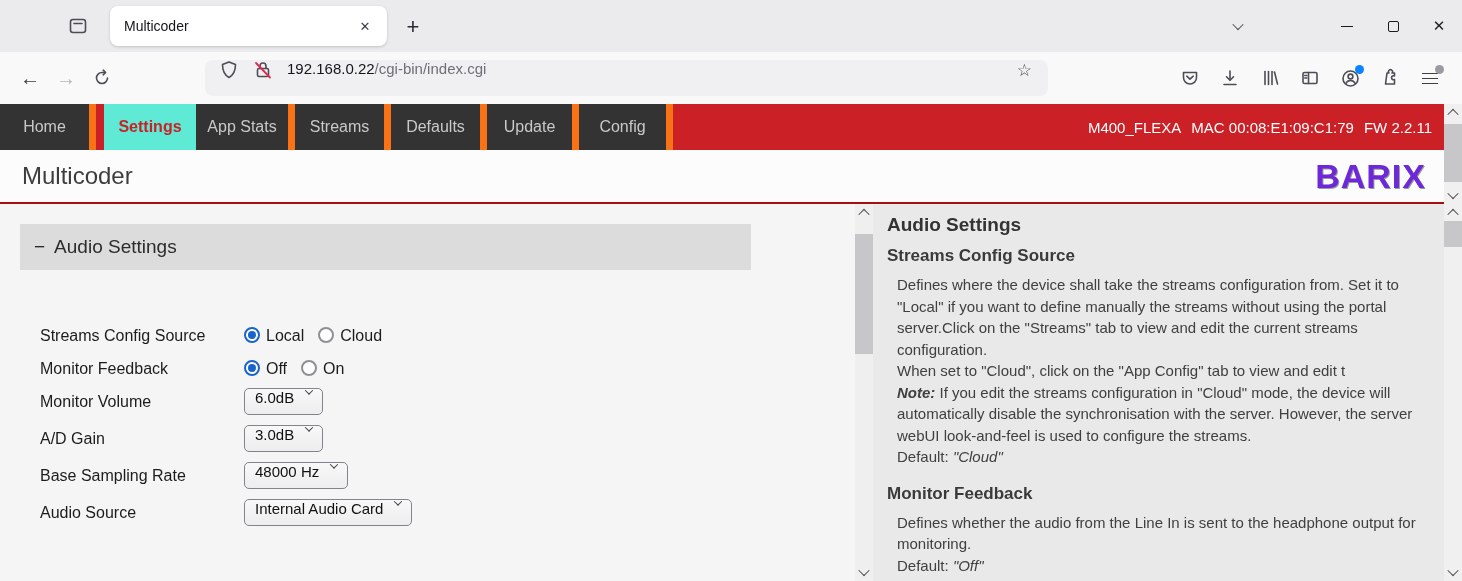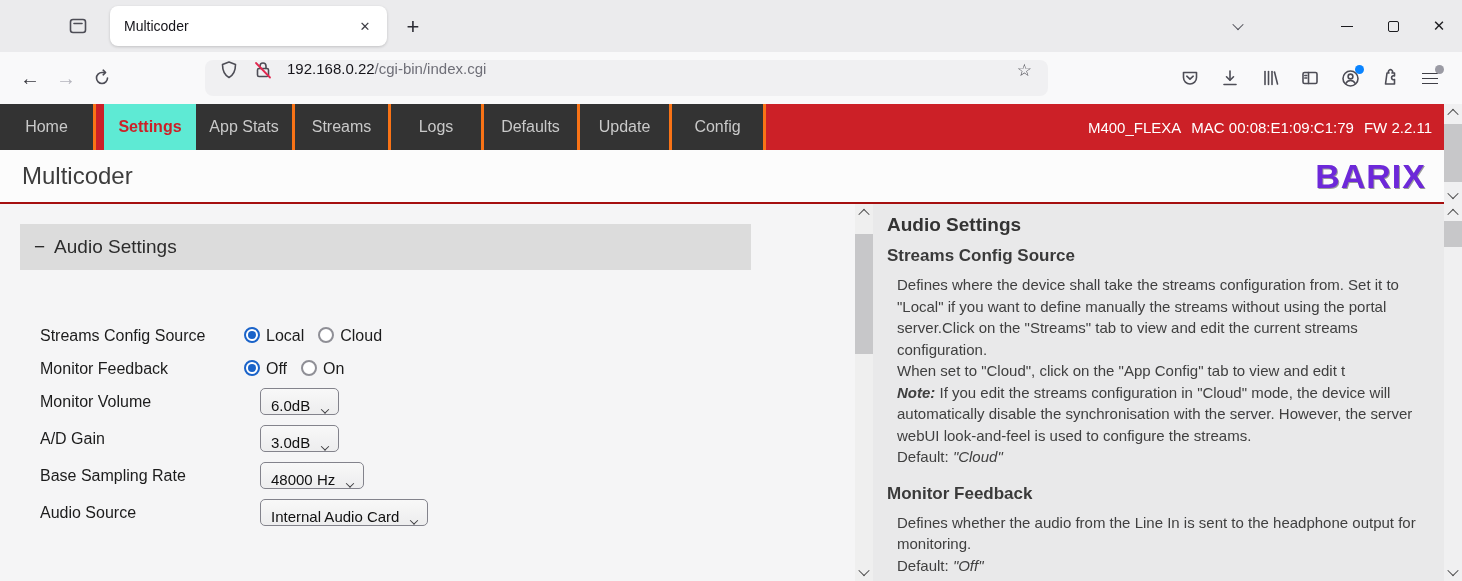--- a/index.html
+++ b/index.html
@@ -45,48 +45,48 @@
   
   .chev { display:inline-block; width:8px; height:8px; border-left:1.7px solid #4d4d56; border-bottom:1.7px solid #4d4d56; }
   .chev.down { transform:rotate(-45deg) translate(1px,-1px); }
   .chev.up { transform:rotate(135deg) translate(1px,-1px); }
   .chev.small { width:6px; height:6px; border-width:1.5px; border-color:#3c3c40; }
 
   
   .main-col { width:1444px; }
   .sitenav { height:46px; display:flex; background:#333; }
   .sitetab { background:#333; color:#c9c9c9; font-size:16px; display:flex; align-items:center; justify-content:center;
-             border-right:3px solid #f97316; white-space:nowrap; }
+             border-right:7px solid #f97316; white-space:nowrap; }
   .sitetab.active { background:#5eead4; color:#cc2027; font-weight:bold; border-right:none; }
   .redstrip { width:8px; background:#cc2027; }
   .devicebar { flex:1; background:#cc2027; display:flex; align-items:center; justify-content:flex-end; gap:10px;
                color:#fff; font-size:15px; padding-right:12px; white-space:nowrap; }
 
   .pageheader { height:54px; background:#fcfcfc; border-bottom:2px solid #a50f0f; display:flex; align-items:center; justify-content:space-between; padding:0 18px 0 22px; }
   .pagetitle { font-size:24px; color:#3d3d3d; }
   .barix { font-size:34px; font-weight:700; letter-spacing:1px; color:#6d28d9; text-shadow:1px 1px 0 #9a9a9a; }
 
   
   .content { position:relative; width:1444px; height:377px; background:#f5f5f6; overflow:hidden; }
   .form-area { position:absolute; left:0; top:0; width:855px; height:377px; }
   .section-bar { position:absolute; left:20px; top:20px; width:731px; height:46px; background:#dcdcdc;
                  display:flex; align-items:center; gap:9px; padding-left:14px; }
   .collapse-glyph { font-size:19px; color:#2c2c2c; }
   .section-title { font-size:19px; color:#2c2c2c; }
   .rows { position:absolute; left:0; top:118px; width:855px; }
   .frow { display:flex; align-items:center; padding-left:40px; min-height:27px; margin-bottom:6px; }
-  .frow.selrow { margin-bottom:10px;gap:16px; }
+  .frow.selrow { margin-bottom:10px; }
   .flabel { width:204px; font-size:16px; color:#1c1c1c; }
   .radiogroup { display:flex; align-items:center; gap:14px; }
   .ropt { display:flex; align-items:flex-start; gap:6px; }
   .radio { width:16px; height:16px; border-radius:50%; border:2px solid #8f8f96; background:#fff; position:relative; }
   .radio.sel { border-color:#1a63c9; }
   .radio.sel::after { content:""; position:absolute; left:2px; top:2px; width:8px; height:8px; border-radius:50%; background:#1a63c9; }
   .ropt span.rlabel { font-size:16px; color:#1c1c1c; }
-  .select { display:inline-flex; align-items:flex-end; gap:12px; height:27px; padding:0 10px 0 10px;
+  .select { display:inline-flex; align-items:flex-start; gap:12px; height:27px; padding:0 10px 0 10px;
             background:linear-gradient(#f8f8f8,#ededee); border:1px solid #83838c; border-radius:5px; }
   .select .val { font-size:15px; color:#101010; white-space:nowrap; }
 
   
   .help { position:absolute; left:873px; top:0; width:571px; height:377px; background:#e9e9ea; padding:6px 10px 0 14px; overflow:hidden; }
   .help-title { font-size:19px; font-weight:600; color:#333; margin:4px 0 10px 0; }
   .help-h { font-size:17px; font-weight:600; color:#3a3a3a; margin:10px 0 8px 0; }
   .help p, .help .pline { font-size:15px; color:#404040; line-height:21.5px; padding-left:10px; }
   .pline { white-space:nowrap; overflow:hidden; }
   .note-label { font-weight:bold; font-style:italic; }
@@ -210,21 +210,20 @@
   </div>
 </div>
 
 <div class="main-col">
   <div class="sitenav">
     <div class="sitetab" style="width:96px">Home</div>
     <div class="redstrip"></div>
     <div class="sitetab active" style="width:92px">Settings</div>
     <div class="sitetab" style="width:99px">App Stats</div>
     <div class="sitetab" style="width:96px">Streams</div>
-    <div class="sitetab" style="width:93px">Logs</div>
     <div class="sitetab" style="width:96px">Defaults</div>
     <div class="sitetab" style="width:92px">Update</div>
     <div class="sitetab" style="width:94px">Config</div>
     <div class="devicebar">
       <span>M400_FLEXA</span>
       <span>MAC 00:08:E1:09:C1:79</span>
       <span>FW 2.2.11</span>
     </div>
   </div>
 

